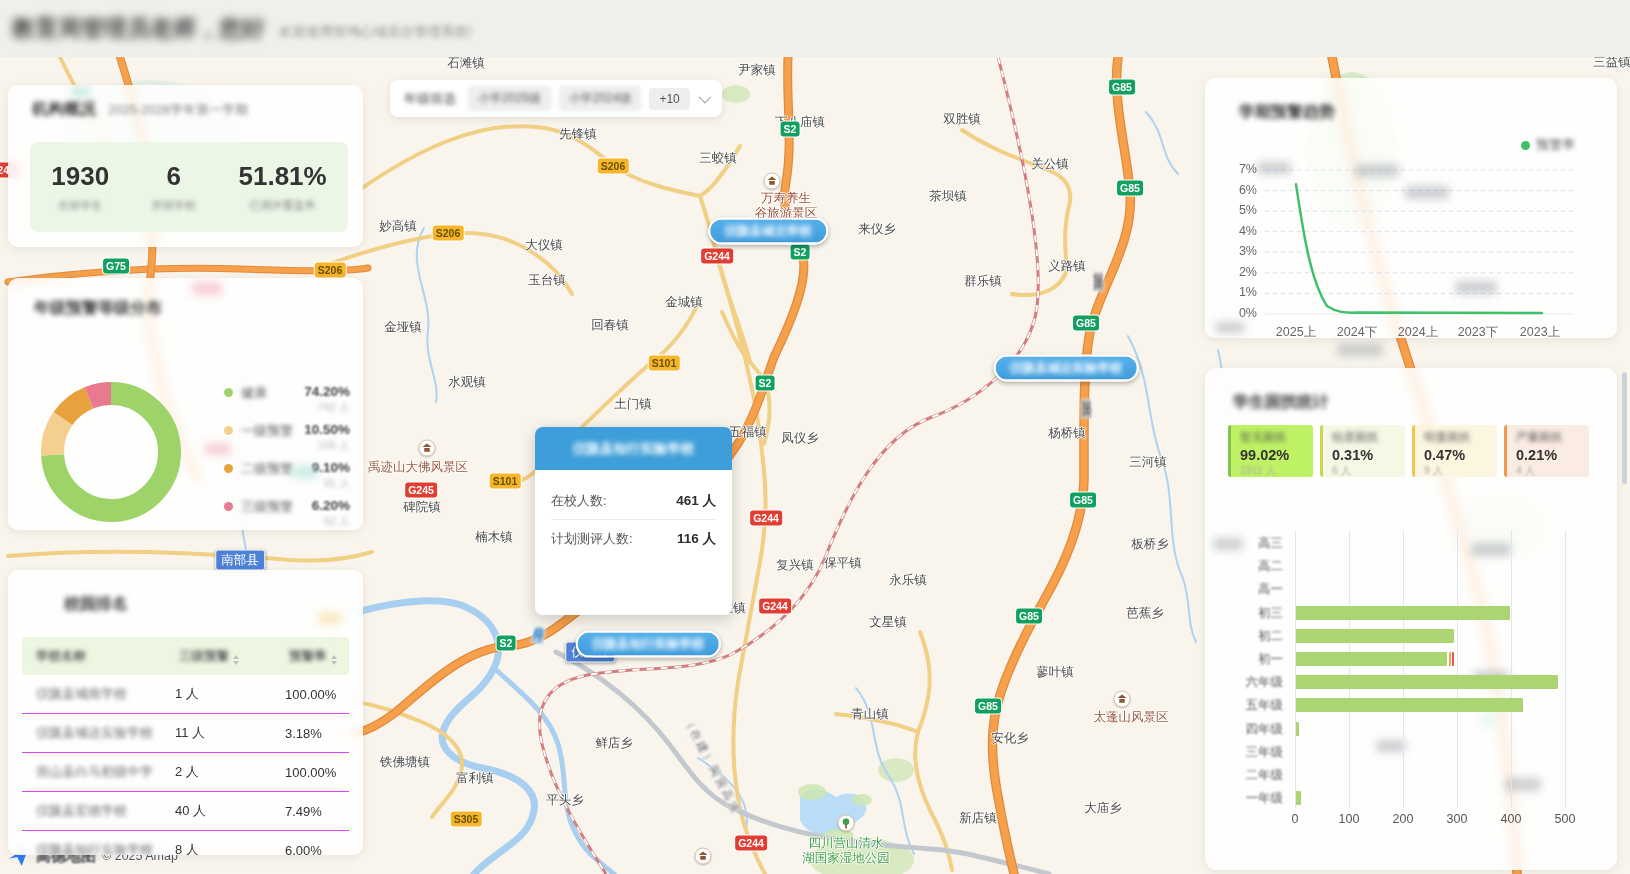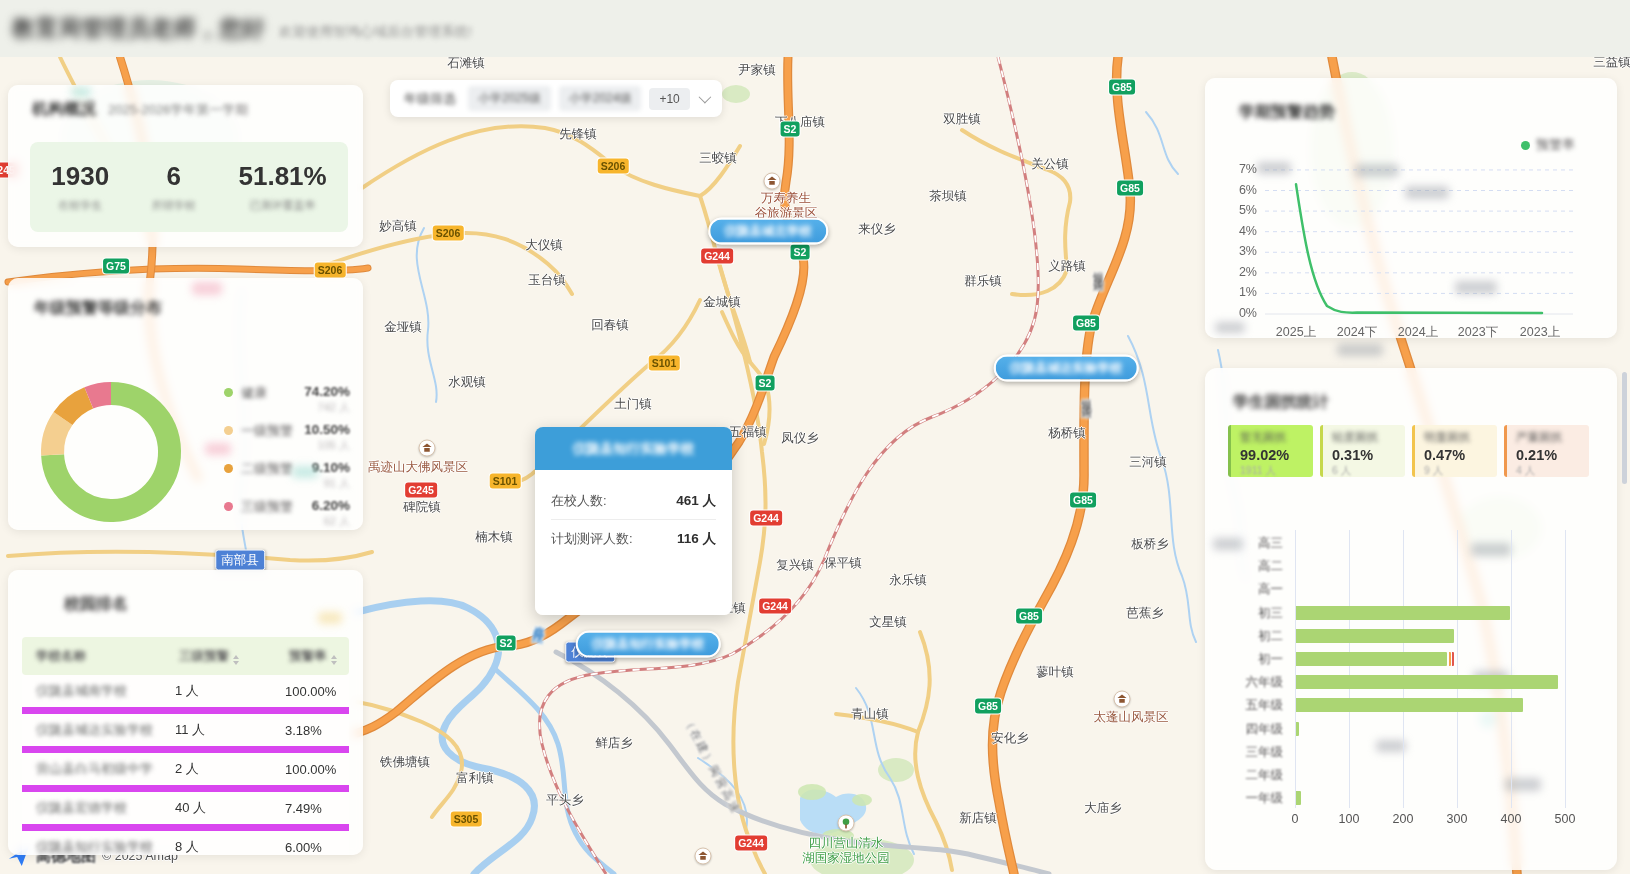--- a/index.html
+++ b/index.html
@@ -53,21 +53,21 @@
 #p-rank .p-title{position:absolute;left:56px;top:24px}
 .rk-head{position:absolute;left:14px;right:14px;top:67px;height:38px;background:#edf6e1;border-radius:4px;display:flex;align-items:center;font-size:12.5px;font-weight:bold;color:#666;z-index:1}
 .rk-head .c1{width:157px;padding-left:14px}
 .rk-head .c2{width:110px}
 .rk-head .c3{flex:1}
 .sort{display:inline-flex;flex-direction:column;margin-left:4px;vertical-align:1px;gap:2px}
 .sort i{width:0;height:0;border-left:3.5px solid transparent;border-right:3.5px solid transparent;display:block}
 .sort .up{border-bottom:4px solid #bfbfbf}
 .sort .dn{border-top:4px solid #bfbfbf}
 #rk-rows{position:absolute;left:14px;right:14px;top:105px;z-index:1}
-.rk-row{display:flex;align-items:center;height:39px;border-bottom:7px solid #d946ef;font-size:13px;background:rgba(255,255,255,.35)}
+.rk-row{display:flex;align-items:center;height:39px;border-bottom:1px solid #d946ef;font-size:13px;background:rgba(255,255,255,.35)}
 .rk-name{width:153px;padding-left:14px;color:#666}
 .rk-count{width:110px;color:#333}
 .rk-rate{flex:1;color:#333}
 
 #filter-bar{position:absolute;left:390px;top:80px;width:332px;height:37px;background:#fff;border-radius:8px;box-shadow:0 2px 8px rgba(0,0,0,.1);z-index:10;display:flex;align-items:center;padding:0 14px;gap:8px}
 #filter-bar .fl{font-size:13px;color:#444;margin-right:4px}
 .tag{background:#eceef0;border-radius:4px;font-size:12px;color:#555;padding:4px 10px;white-space:nowrap}
 .chev{margin-left:auto;width:9px;height:9px;border-right:1.6px solid #999;border-bottom:1.6px solid #999;transform:rotate(45deg) translateY(-2px)}
 
 #popup{position:absolute;left:535px;top:427px;width:197px;height:188px;z-index:12;border-radius:8px;box-shadow:0 4px 16px rgba(0,0,0,.2)}
@@ -175,21 +175,21 @@
       <div class="m-town" style="left: 800px; top: 122px;">下八庙镇</div>
       <div class="m-town" style="left: 466px; top: 63px;">石滩镇</div>
       <div class="m-town" style="left: 578px; top: 134px;">先锋镇</div>
       <div class="m-town" style="left: 718px; top: 158px;">三蛟镇</div>
       <div class="m-town" style="left: 544px; top: 205px; margin-top: 40px;">大仪镇</div>
       <div class="m-town" style="left: 398px; top: 226px;">妙高镇</div>
       <div class="m-town" style="left: 547px; top: 280px;">玉台镇</div>
       <div class="m-town" style="left: 403px; top: 327px;">金垭镇</div>
       <div class="m-town" style="left: 610px; top: 325px;">回春镇</div>
       <div class="m-town" style="left: 467px; top: 382px;">水观镇</div>
-      <div class="m-town" style="left: 722px; top: 302px;">金城镇</div>
+      <div class="m-town" style="left: 684px; top: 302px;">金城镇</div>
       <div class="m-town" style="left: 633px; top: 404px;">土门镇</div>
       <div class="m-town" style="left: 748px; top: 432px;">五福镇</div>
       <div class="m-town" style="left: 800px; top: 438px;">凤仪乡</div>
       <div class="m-town" style="left: 422px; top: 507px;">碑院镇</div>
       <div class="m-town" style="left: 494px; top: 537px;">楠木镇</div>
       <div class="m-town" style="left: 962px; top: 119px;">双胜镇</div>
       <div class="m-town" style="left: 1050px; top: 164px;">关公镇</div>
       <div class="m-town" style="left: 948px; top: 196px;">茶坝镇</div>
       <div class="m-town" style="left: 877px; top: 229px;">来仪乡</div>
       <div class="m-town" style="left: 1067px; top: 266px;">义路镇</div>

